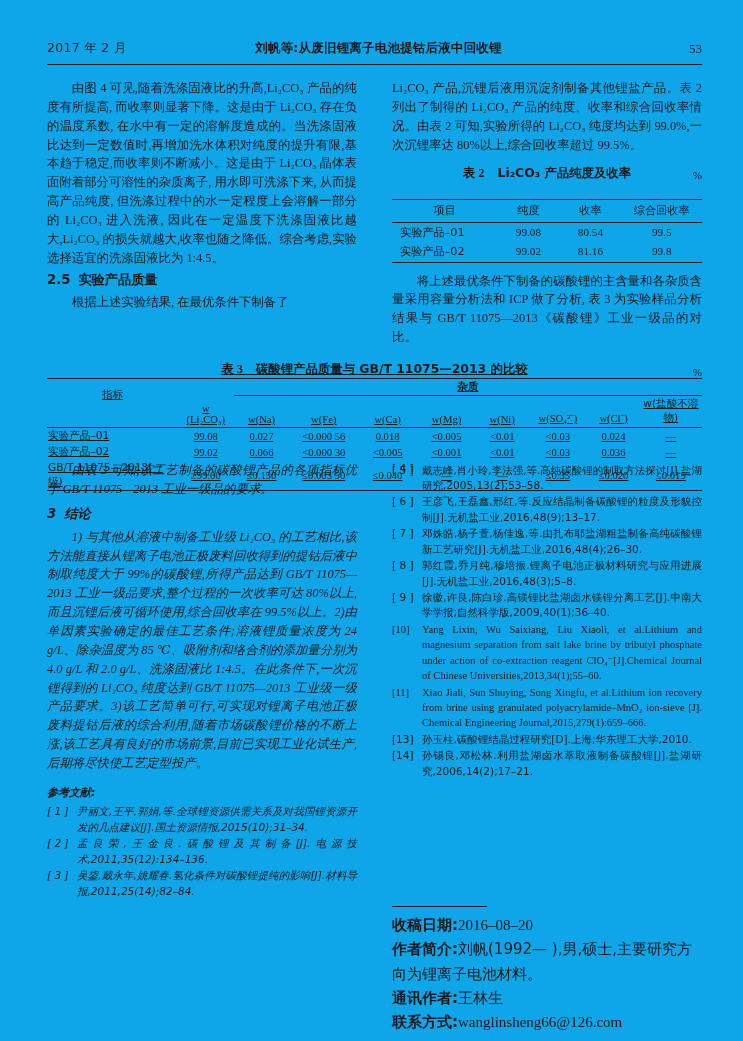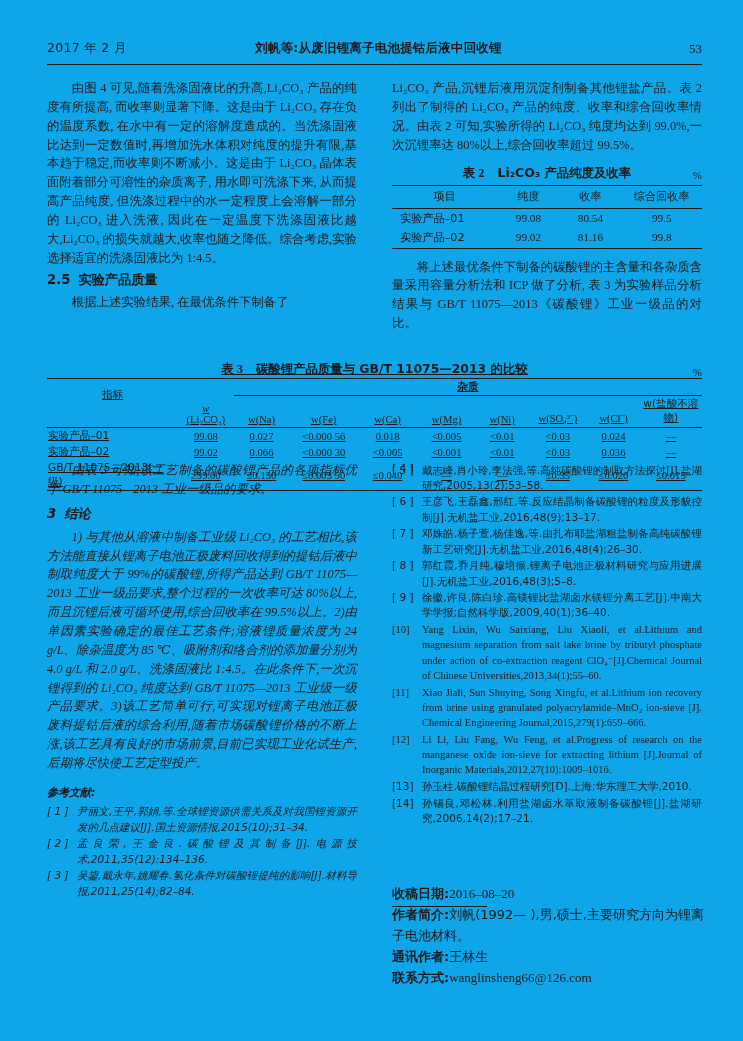--- a/index.html
+++ b/index.html
@@ -92,21 +92,21 @@
   }
   table {
     border-collapse: collapse;
     width: 100%;
     font-size: 11.2px;
     font-family: "Liberation Serif", serif;
   }
   table td, table th { padding: 1.2px 2px; font-weight: normal; }
 
   
-  .t2 { margin-top: 2px; }
+  .t2 { margin-top: 16px; }
   .t2 .top-rule td   { border-top: 1.4px solid #1a1a1a; }
   .t2 .hdr td        { text-align: center; padding: 2px 2px 2.5px; }
   .t2 .mid-rule td   { border-top: 0.9px solid #1a1a1a; }
   .t2 .bot-rule td   { border-bottom: 1.4px solid #1a1a1a; }
   .t2 td.c           { text-align: center; }
   .t2 td.l           { text-align: left; padding-left: 8px; }
 
   
   .t3wrap {
     position: absolute;
@@ -166,23 +166,23 @@
   .foot-rule {
     position: absolute;
     left: 392px;
     top: 906px;
     width: 95px;
     border-top: 1.3px solid #1a1a1a;
   }
   .footblock {
     position: absolute;
     left: 392px;
-    top: 883px;
+    top: 913px;
     width: 312px;
-    font-size: 13px;
+    font-size: 15px;
     line-height: 1.62;
   }
   .footblock .lbl {
     font-weight: bold;
     font-family: "DejaVu Sans", "Liberation Sans", sans-serif;
   }
   .mono-ish { font-family: "Liberation Serif", serif; }
 </style>
 </head>
 <body>
@@ -355,24 +355,20 @@
       <span>徐徽,许良,陈白珍.高镁锂比盐湖卤水镁锂分离工艺[J].中南大学学报;自然科学版,2009,40(1);36–40.</span>
     </div>
     <div class="ref wide">
       <span class="rno">[10]</span>
       <span>Yang Lixin, Wu Saixiang, Liu Xiaoli, et al.Lithium and magnesium separation from salt lake brine by tributyl phosphate under action of co-extraction reagent ClO₄⁻[J].Chemical Journal of Chinese Universities,2013,34(1);55–60.</span>
     </div>
     <div class="ref wide">
       <span class="rno">[11]</span>
       <span>Xiao Jiali, Sun Shuying, Song Xingfu, et al.Lithium ion recovery from brine using granulated polyacrylamide–MnO₂ ion-sieve [J]. Chemical Engineering Journal,2015,279(1):659–666.</span>
     </div>
-    <div class="ref wide">
-      <span class="rno">[12]</span>
-      <span>Li Li, Liu Fang, Wu Feng, et al.Progress of research on the manganese oxide ion-sieve for extracting lithium [J].Journal of Inorganic Materials,2012,27(10):1009–1016.</span>
-    </div>
     <div class="ref wide zh">
       <span class="rno">[13]</span>
       <span>孙玉柱.碳酸锂结晶过程研究[D].上海;华东理工大学,2010.</span>
     </div>
     <div class="ref wide zh">
       <span class="rno">[14]</span>
       <span>孙锡良,邓松林.利用盐湖卤水萃取液制备碳酸锂[J].盐湖研究,2006,14(2);17–21.</span>
     </div>
   </div>
 

